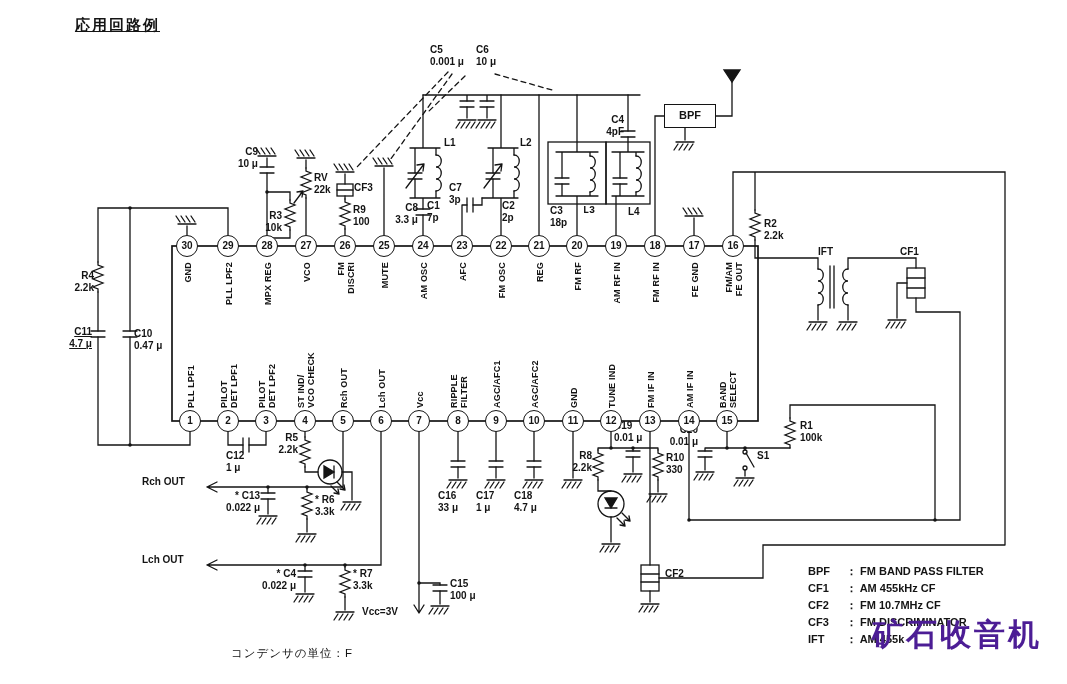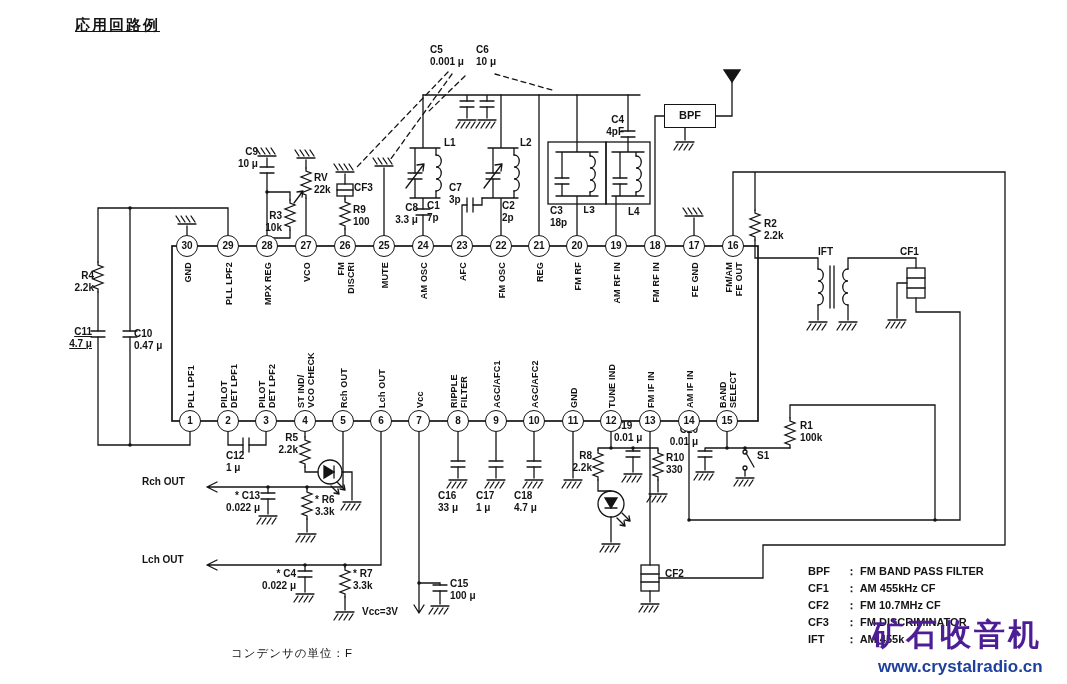--- a/index.html
+++ b/index.html
@@ -198,21 +198,20 @@
           <circle cx="268" cy="487" r="1.8"></circle>
         <circle cx="307" cy="487" r="1.8"></circle>
       </g>
     </g>
   </svg>
 
   <div id="title">応用回路例</div>
   <div id="bpf-box">BPF</div>
   <div id="footnote">コンデンサの単位：F</div>
   <div id="wm1">矿石收音机</div>
-  <div id="wm2">www.crystalradio.cn</div>
 
 <div class="pin-circle" style="left: 176px; top: 235px;">30</div>
     <span class="pin-label top" style="left: 183px; top: 262px;">GND</span>
     <div class="pin-circle" style="left: 217px; top: 235px;">29</div>
     <span class="pin-label top" style="left: 224px; top: 262px;">PLL LPF2</span>
     <div class="pin-circle" style="left: 256px; top: 235px;">28</div>
     <span class="pin-label top" style="left: 263px; top: 262px;">MPX REG</span>
     <div class="pin-circle" style="left: 295px; top: 235px;">27</div>
     <span class="pin-label top" style="left: 302px; top: 262px;">VCO</span>
     <div class="pin-circle" style="left: 334px; top: 235px;">26</div>

